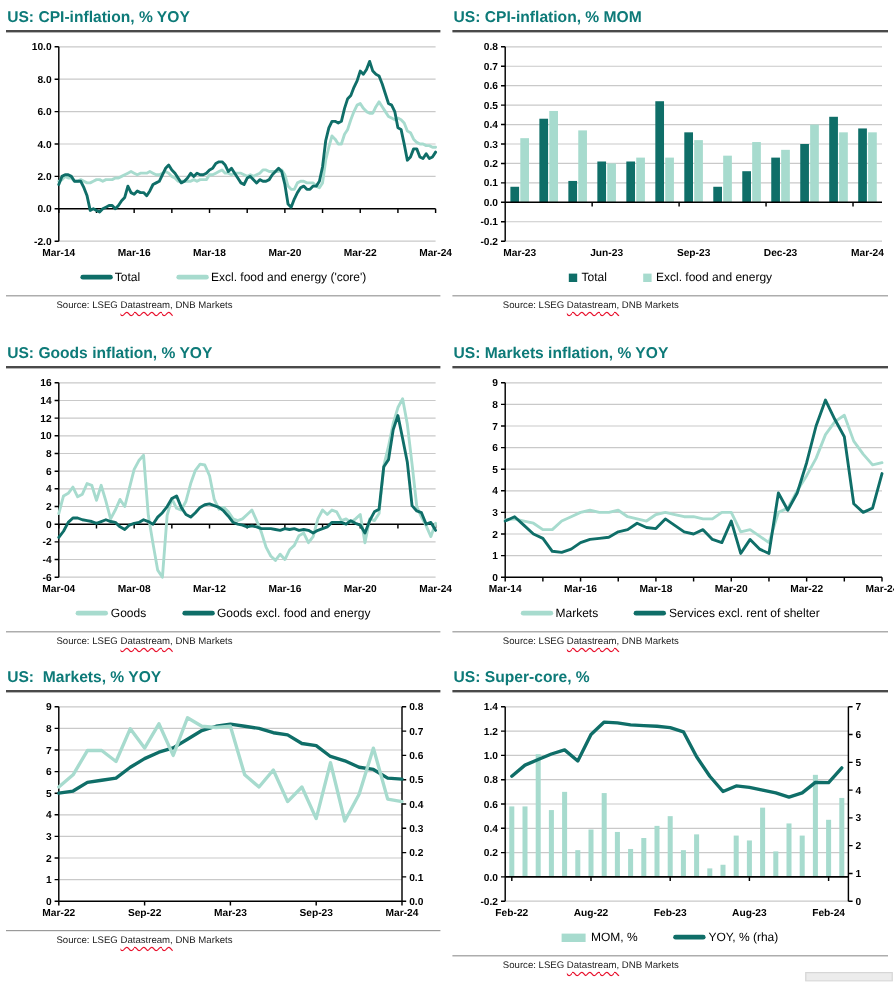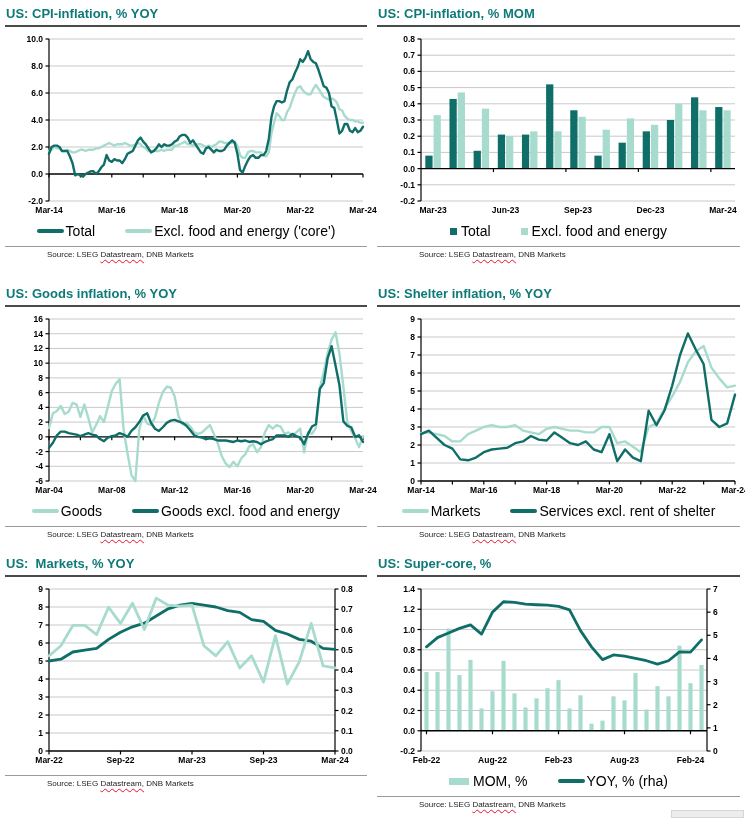--- a/index.html
+++ b/index.html
@@ -5,21 +5,21 @@
   html,body{margin:0;padding:0;}
   body{width:745px;height:818px;overflow:hidden;background:#fff;position:relative;
        font-family:"Liberation Sans","DejaVu Sans",sans-serif;color:#000;}
   .page{display:grid;grid-template-columns:372px 373px;grid-template-rows:280px 270px 268px;}
   .panel{position:relative;padding:0 5px;box-sizing:border-box;}
   .ptitle{margin:6px 0 0 1px;font-size:13px;font-weight:bold;color:var(--title);white-space:pre;line-height:16px;}
   .trule{height:2px;background:var(--title_rule);margin-top:3px;}
   .chart{margin-top:2px;height:188px;}
   .chart svg{display:block;}
   .legend{display:flex;justify-content:center;align-items:center;gap:30px;margin-top:7px;height:14px;
-          font-size:14px;color:#000;}
+          font-size:10px;color:#000;}
   .litem{display:flex;align-items:center;}
   .sw{display:inline-block;margin-right:2px;}
   .sw-line{width:27px;height:3.5px;border-radius:2px;}
   .sw-square{width:7px;height:7px;margin-right:4px;}
   .sw-bar{width:20px;height:7px;margin-right:4px;}
   .srule{height:1px;background:var(--source_rule);margin-top:8px;}
   .source{margin:3px 0 0 1px;font-size:8px;color:var(--source_text);padding-left:41px;}
   .misspell{text-decoration:underline;text-decoration-style:wavy;text-decoration-color:var(--squiggle);
             text-decoration-thickness:1px;text-underline-offset:2px;}
   .corner-box{position:absolute;right:1px;bottom:0;width:73px;height:8px;background:var(--corner_box);
@@ -254,21 +254,21 @@
       <span class="litem">
           <i class="sw sw-line" style="background: rgb(15, 110, 104);"></i>
           <span>Goods excl. food and energy</span>
         </span>
     </div>
     <div class="srule"></div>
     <p class="source"><span>Source: LSEG</span> <span class="misspell">Datastream,</span> <span>DNB Markets</span></p>
   </section>
 
   <section class="panel">
-    <h2 class="ptitle">US: Shelter inflation, % YOY</h2>
+    <h2 class="ptitle">US: Markets inflation, % YOY</h2>
     <div class="trule"></div>
     <div class="chart">
         <svg width="372" height="188" viewBox="0 0 372 188">
           <line x1="44" y1="154" x2="358" y2="154" stroke="#c9c9c9" stroke-width="1"></line>
           <line x1="44" y1="136" x2="358" y2="136" stroke="#c9c9c9" stroke-width="1"></line>
           <line x1="44" y1="118" x2="358" y2="118" stroke="#c9c9c9" stroke-width="1"></line>
           <line x1="44" y1="100" x2="358" y2="100" stroke="#c9c9c9" stroke-width="1"></line>
           <line x1="44" y1="82" x2="358" y2="82" stroke="#c9c9c9" stroke-width="1"></line>
           <line x1="44" y1="64" x2="358" y2="64" stroke="#c9c9c9" stroke-width="1"></line>
           <line x1="44" y1="46" x2="358" y2="46" stroke="#c9c9c9" stroke-width="1"></line>

